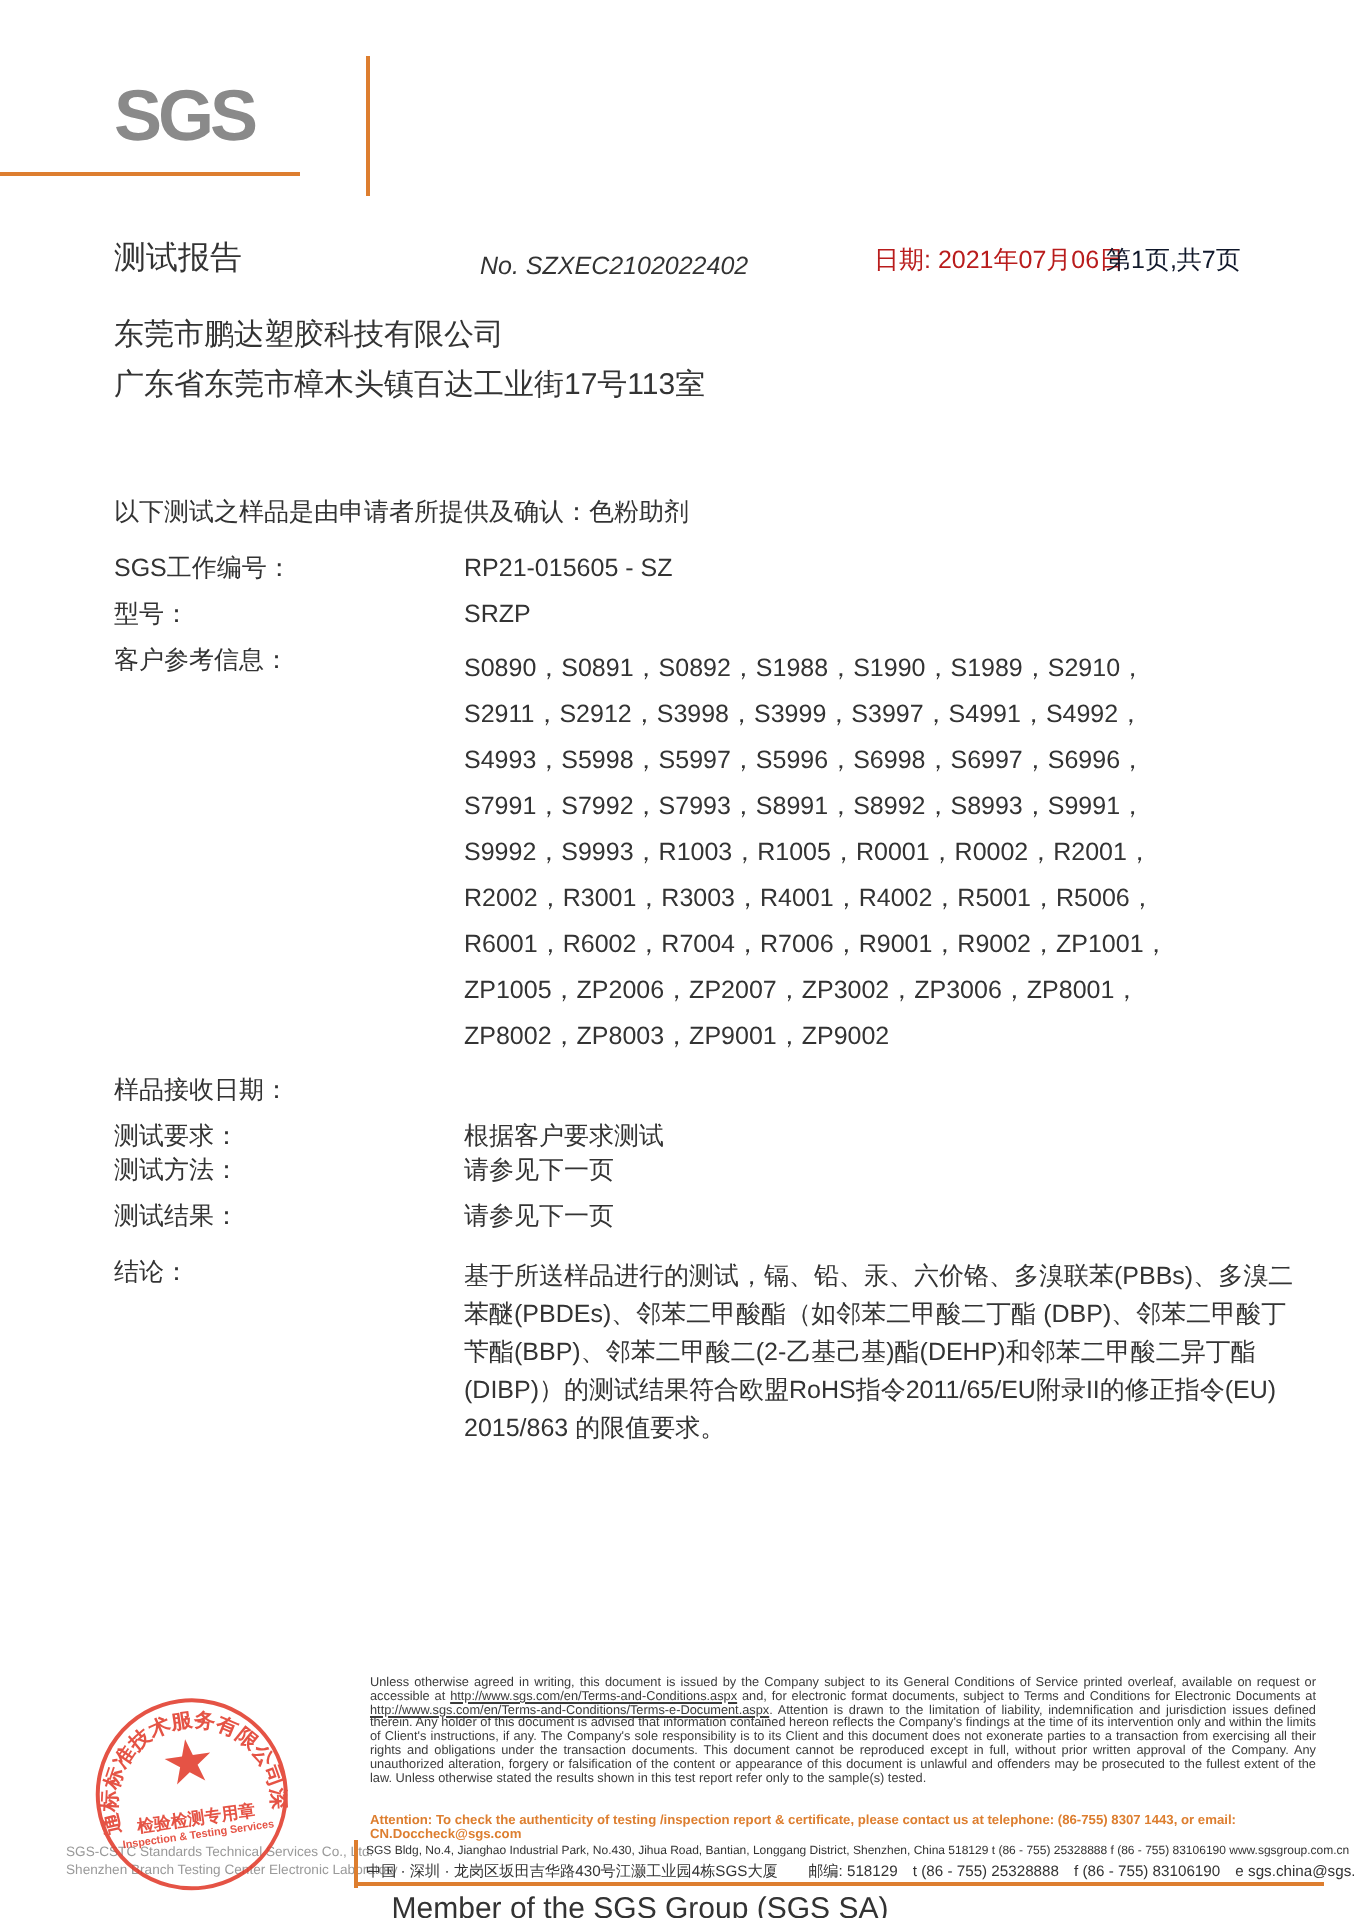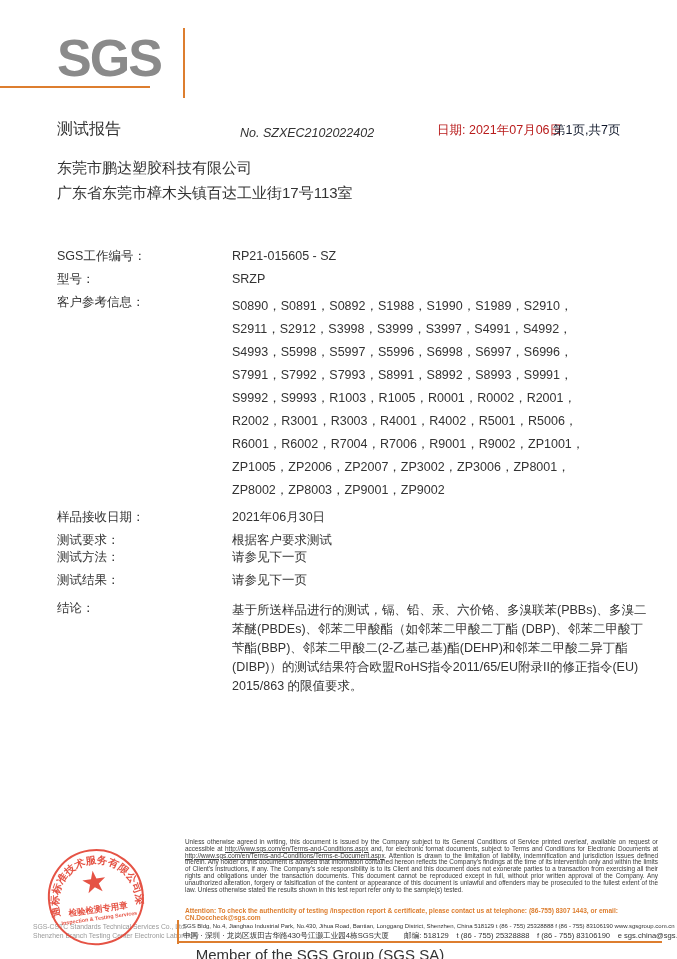--- a/index.html
+++ b/index.html
@@ -4,21 +4,21 @@
 <style>
   html,body{margin:0;padding:0;background:#ffffff;}
   .page{
     position:relative; width:677px; height:959px; overflow:hidden;
     background:#ffffff; color:#3a3a3a;
     font-family:"Liberation Sans", sans-serif;
   }
   
   .logo-wrap{position:absolute; left:57px; top:30px; width:160px; height:70px;}
   .logo-text{
-    font-weight:bold; font-size:52px; line-height:56px; color:#8a8a8a;
+    font-weight:bold; font-size:36px; line-height:56px; color:#8a8a8a;
     letter-spacing:-2px; font-family:"Liberation Sans", sans-serif;
   }
   .logo-hline{position:absolute; left:0px; top:86px; width:150px; height:2px; background:#dd7e2f;}
   .logo-vline{position:absolute; left:183px; top:28px; width:2px; height:70px; background:#dd7e2f;}
   
   .title-row{position:absolute; left:0; top:119px; width:677px; height:22px;}
   .report-title{position:absolute; left:57px; top:0; font-size:16px; font-weight:normal; color:#333;}
   .report-no{position:absolute; left:240px; top:7px; font-size:12.5px; color:#333;font-style:italic;}
   .report-date{position:absolute; left:437px; top:3px; font-size:12.5px; color:#b91c1c;}
   .report-pages{position:absolute; left:553px; top:3px; font-size:12.5px; color:#0f172a;}
@@ -85,20 +85,21 @@
     <div class="report-date">日期: 2021年07月06日</div>
     <div class="report-pages">第1页,共7页</div>
   </div>
 
   <div class="applicant">
     <div>东莞市鹏达塑胶科技有限公司</div>
     <div>广东省东莞市樟木头镇百达工业街17号113室</div>
   </div>
 
   <div class="content">
+    <div class="statement">以下测试之样品是由申请者所提供及确认：色粉助剂</div>
 
     <div class="frow">
       <div class="flabel">SGS工作编号：</div>
       <div class="fvalue">RP21-015605 - SZ</div>
     </div>
 
     <div class="frow">
       <div class="flabel">型号：</div>
       <div class="fvalue">SRZP</div>
     </div>
@@ -113,21 +114,20 @@
         <div class="ref-line">S9992，S9993，R1003，R1005，R0001，R0002，R2001，</div>
         <div class="ref-line">R2002，R3001，R3003，R4001，R4002，R5001，R5006，</div>
         <div class="ref-line">R6001，R6002，R7004，R7006，R9001，R9002，ZP1001，</div>
         <div class="ref-line">ZP1005，ZP2006，ZP2007，ZP3002，ZP3006，ZP8001，</div>
         <div class="ref-line">ZP8002，ZP8003，ZP9001，ZP9002</div>
       </div>
     </div>
 
     <div class="frow">
       <div class="flabel">样品接收日期：</div>
-      <div class="fvalue">2021年06月30日</div>
     </div>
 
 
     <div class="frow">
       <div class="flabel">测试要求：</div>
       <div class="fvalue">根据客户要求测试</div>
     </div>
 
     <div class="frow row-method">
       <div class="flabel">测试方法：</div>

